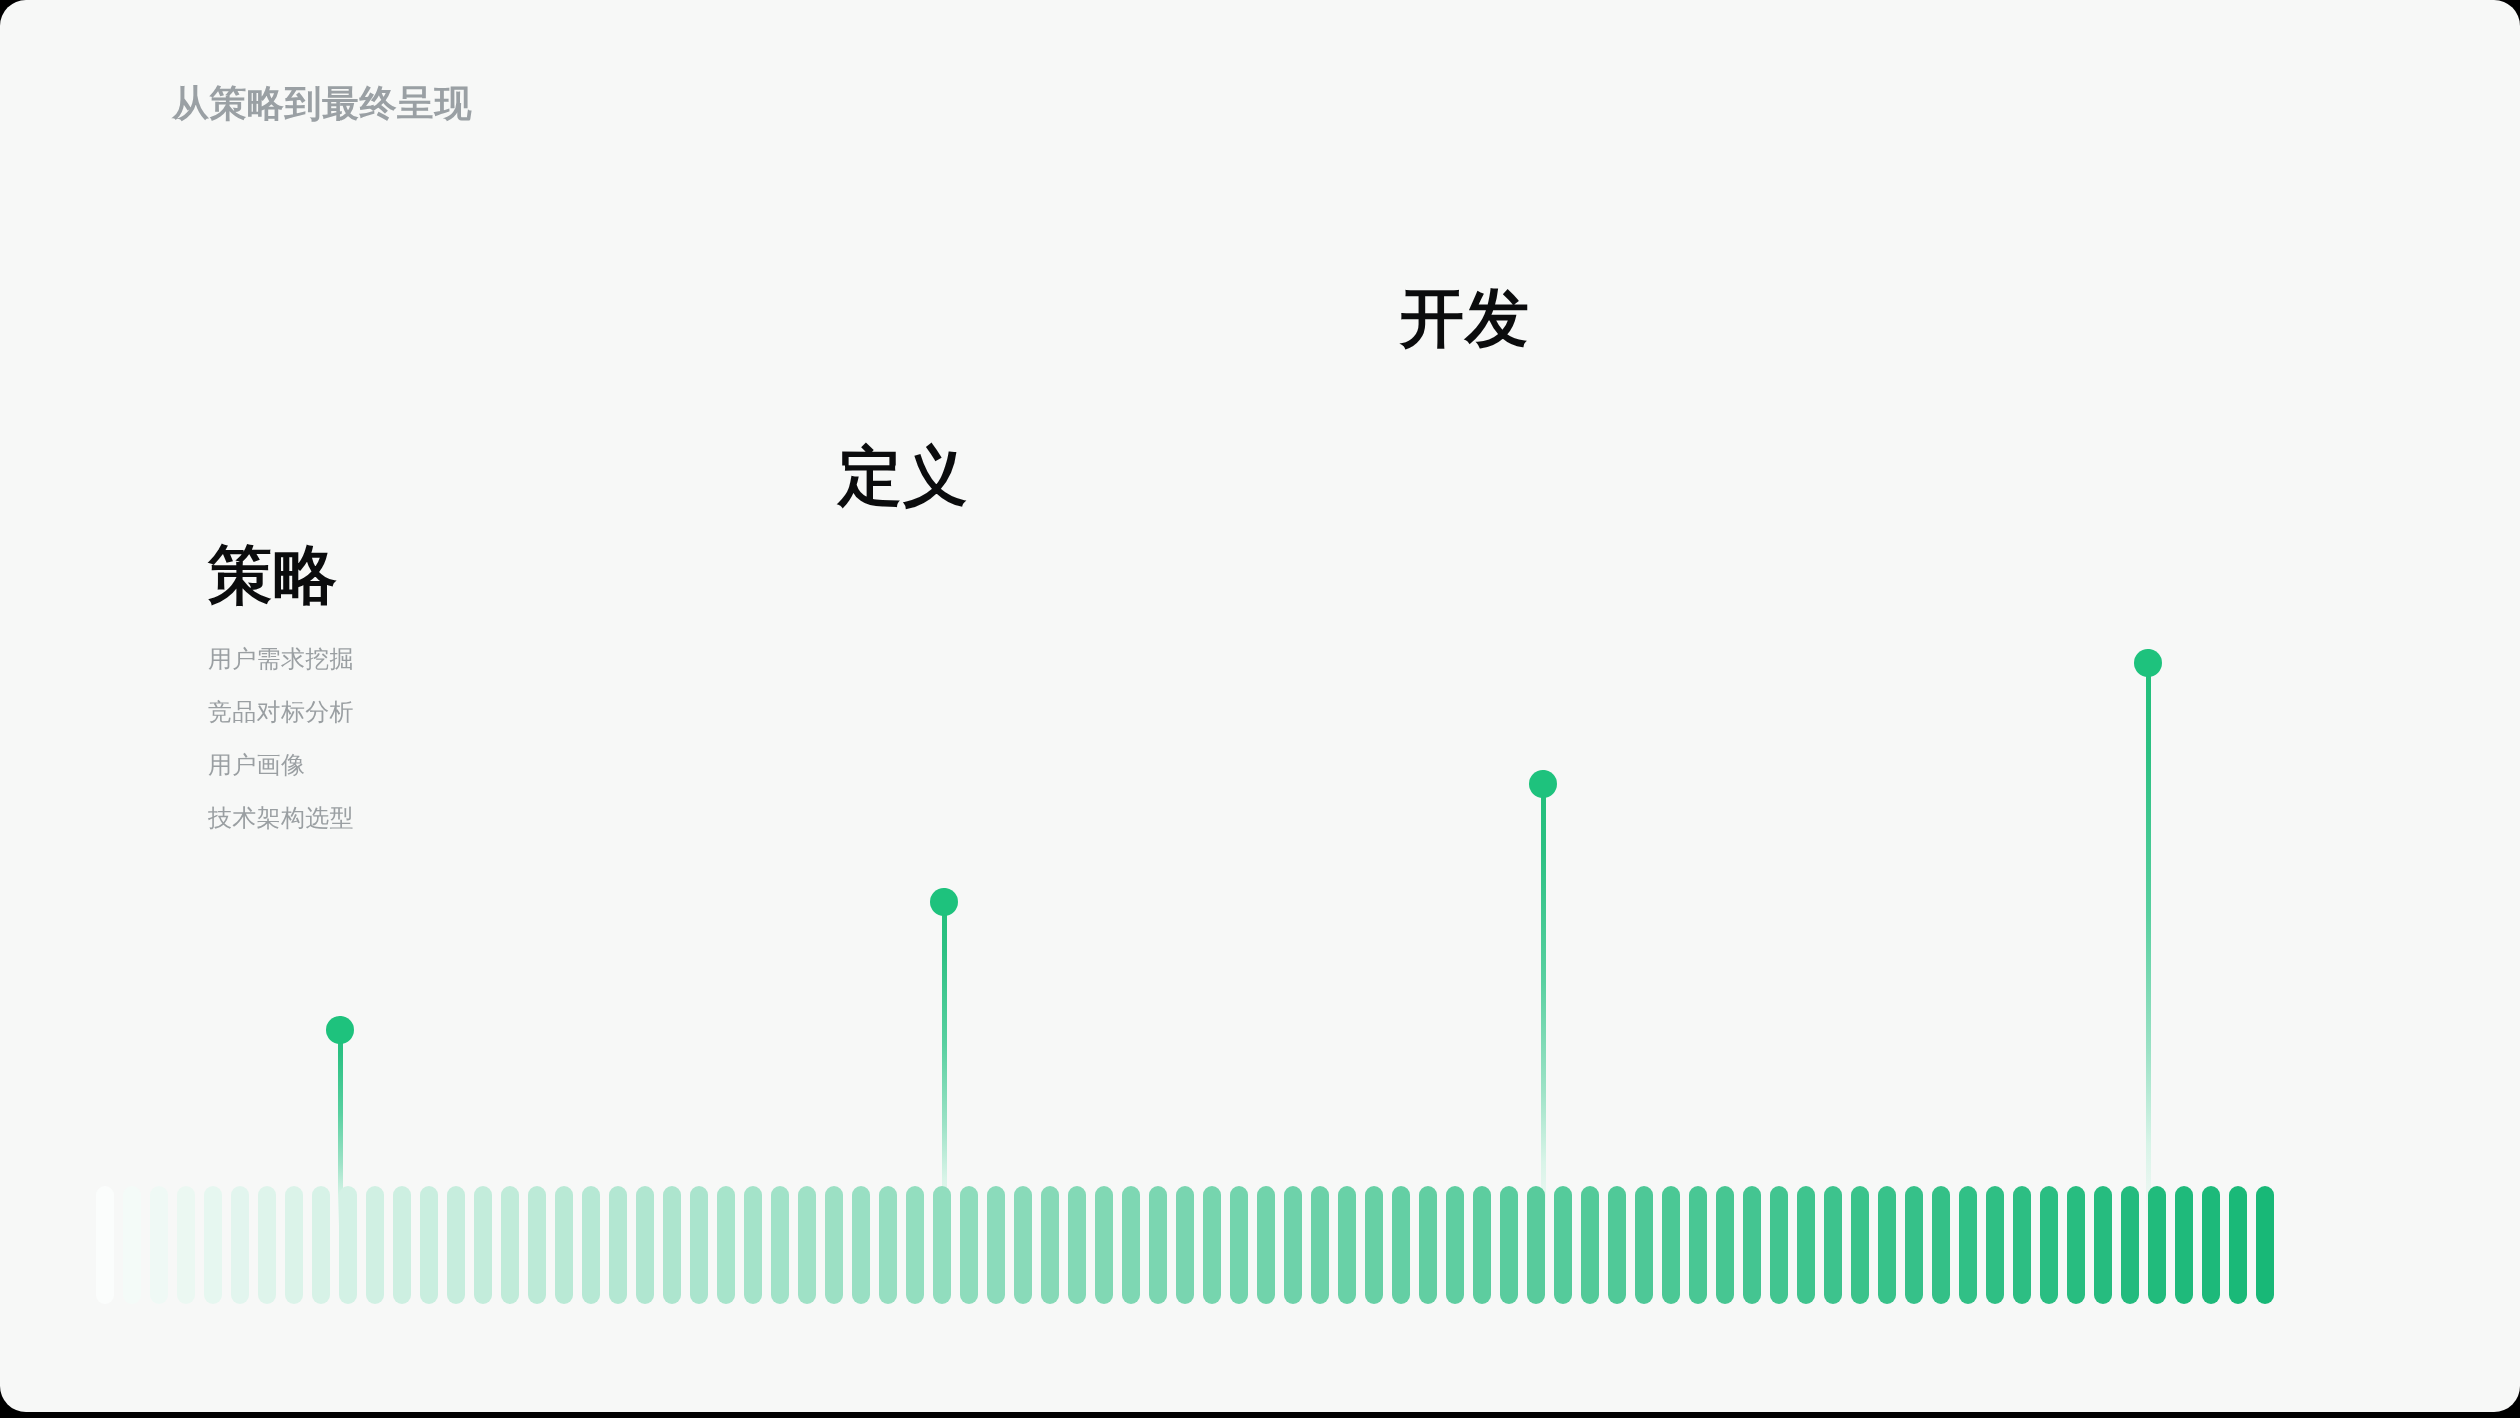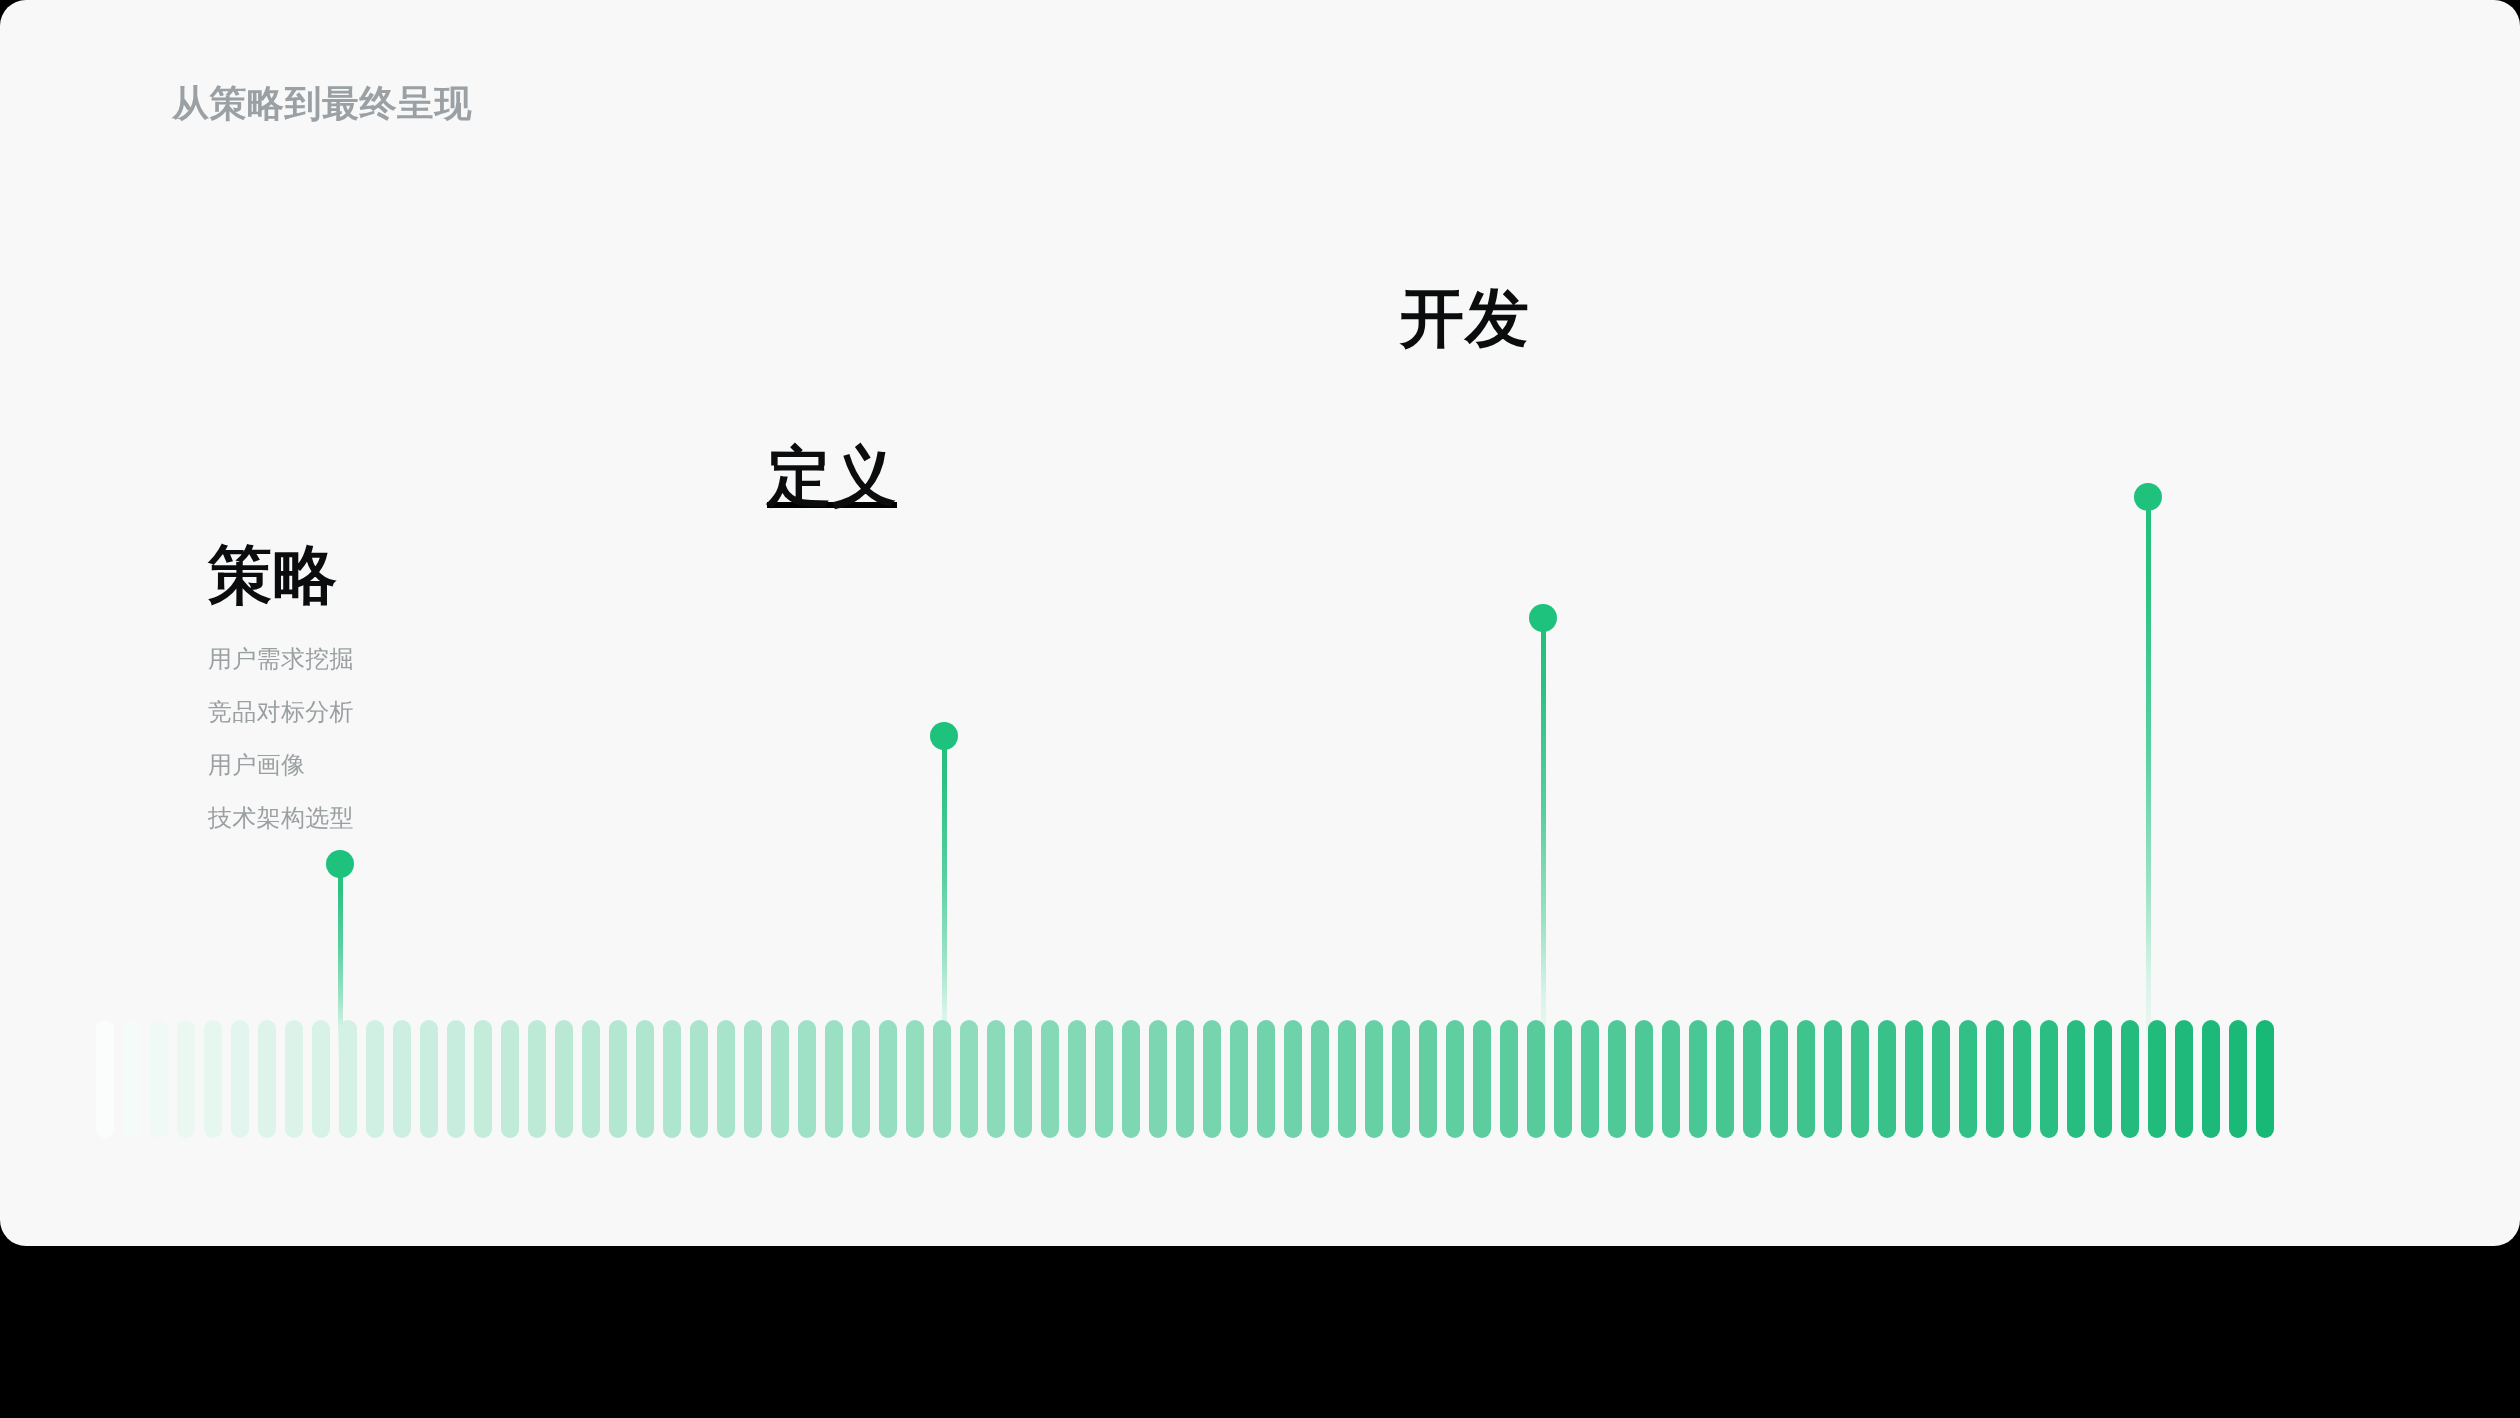--- a/index.html
+++ b/index.html
@@ -10,21 +10,21 @@
   body {
     width: 2520px;
     height: 1418px;
     overflow: hidden;
     font-family: "Liberation Sans", "DejaVu Sans", sans-serif;
   }
 
   #canvas {
     position: relative;
     width: 2520px;
-    height: 1246px;
+    height: 1412px;
     background: #f7f8f7;
     border-radius: 26px;
     overflow: hidden;
   }
 
   
   .heading {
     position: absolute;
     left: 172px;
     top: 78px;
@@ -60,21 +60,21 @@
     color: #9a9fa2;
     line-height: 1.0;
     margin-bottom: 29px;
     font-weight: 400;
     letter-spacing: 0.3px;
   }
   .stage-list li:last-child { margin-bottom: 0; }
 
   
   #stage-0 { left: 208px; top: 542px; }
-  #stage-1 { left: 767px; top: 443px; text-decoration: underline; }
+  #stage-1 { left: 838px; top: 443px; }
   #stage-2 { left: 1400px; top: 285px; }
   #stage-3 { left: 1980px; top: 179px; }
 
   
   .marker {
     position: absolute;
     width: 28px;
     transform: translateX(-14px);
     bottom: 186px;
   }

